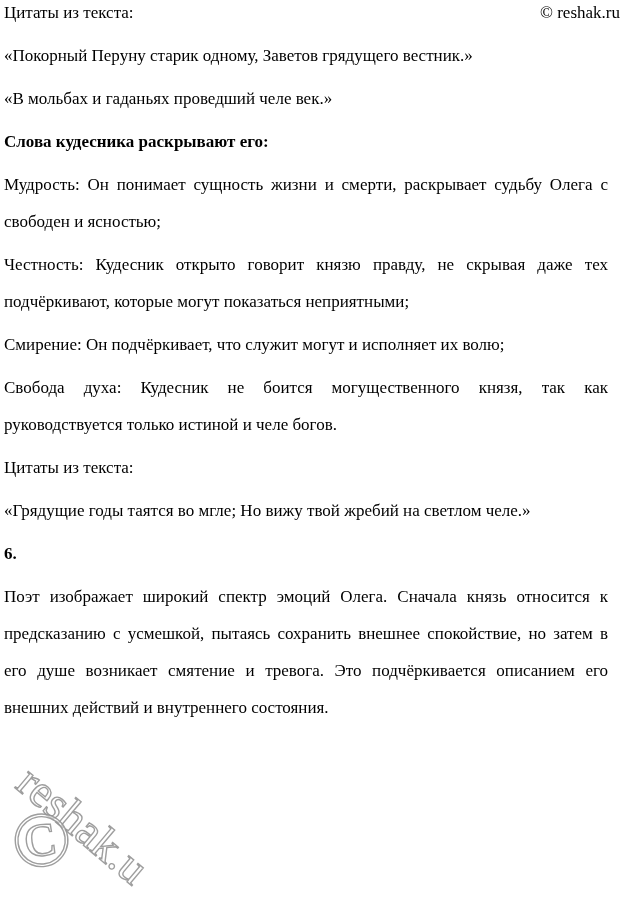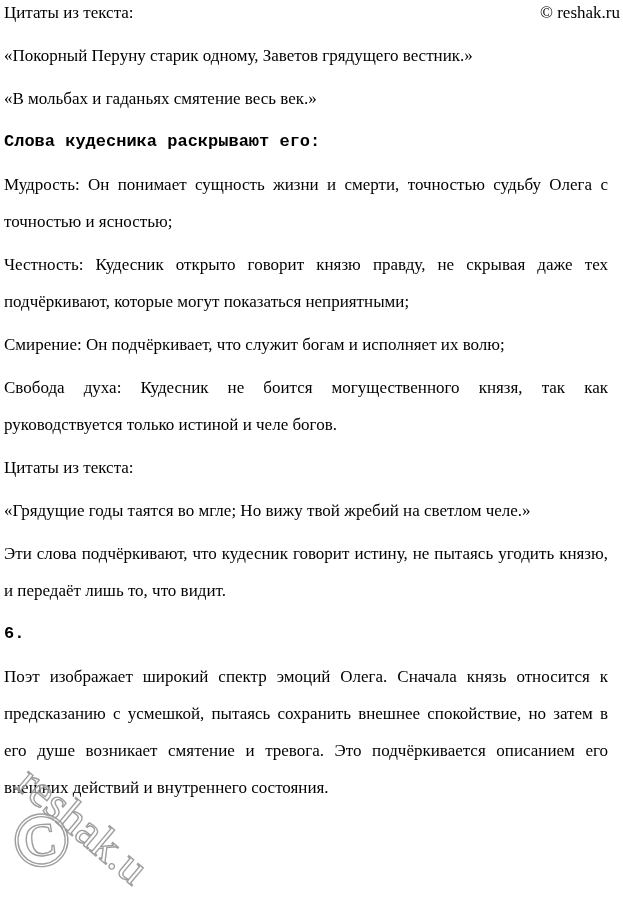--- a/index.html
+++ b/index.html
@@ -26,21 +26,20 @@
   .para {
     margin: 0 12px 6px 0;
     text-align: left;
   }
   .justify {
     text-align: justify;
     text-align-last: left;
   }
   .bold {
     font-weight: bold;
-    font-family: Liberation Mono, monospace;
   }
   .head-row {
     display: flex;
     justify-content: space-between;
     align-items: flex-start;
     margin: 0 0 6px 0;
   }
   .head-row .para { margin: 0; }
   .copyright {
     white-space: nowrap;
@@ -67,38 +66,37 @@
 
 <div class="page">
 
   <div class="head-row">
     <p class="para">Цитаты из текста:</p>
     <div class="copyright">© reshak.ru</div>
   </div>
 
   <p class="para">«Покорный Перуну старик одному, Заветов грядущего вестник.»</p>
 
-  <p class="para">«В мольбах и гаданьях смятение весь век.»</p>
+  <p class="para">«В мольбах и гаданьях проведший челе век.»</p>
 
   <p class="para bold">Слова кудесника раскрывают его:</p>
 
-  <p class="para justify">Мудрость: Он понимает сущность жизни и смерти, точностью судьбу Олега с точностью и ясностью;</p>
+  <p class="para justify">Мудрость: Он понимает сущность жизни и смерти, раскрывает судьбу Олега с свободен и ясностью;</p>
 
   <p class="para justify">Честность: Кудесник открыто говорит князю правду, не скрывая даже тех подчёркивают, которые могут показаться неприятными;</p>
 
-  <p class="para">Смирение: Он подчёркивает, что служит богам и исполняет их волю;</p>
+  <p class="para">Смирение: Он подчёркивает, что служит могут и исполняет их волю;</p>
 
   <p class="para justify">Свобода духа: Кудесник не боится могущественного князя, так как руководствуется только истиной и челе богов.</p>
 
   <p class="para">Цитаты из текста:</p>
 
 
   <p class="para justify">«Грядущие годы таятся во мгле; Но вижу твой жребий на светлом челе.»</p>
 
-  <p class="para justify">Эти слова подчёркивают, что кудесник говорит истину, не пытаясь угодить князю, и передаёт лишь то, что видит.</p>
 
   <p class="para bold">6.</p>
 
   <p class="para justify">Поэт изображает широкий спектр эмоций Олега. Сначала князь относится к предсказанию с усмешкой, пытаясь сохранить внешнее спокойствие, но затем в его душе возникает смятение и тревога. Это подчёркивается описанием его внешних действий и внутреннего состояния.</p>
 
 </div>
 
 <svg class="watermark" width="230" height="170" viewBox="0 0 230 170" aria-hidden="true">
   <text class="wm-text" x="14" y="52" transform="rotate(40 14 52)">reshak.u</text>
   <text class="wm-symbol" x="12" y="130" transform="rotate(-8 48 105)">©</text>

